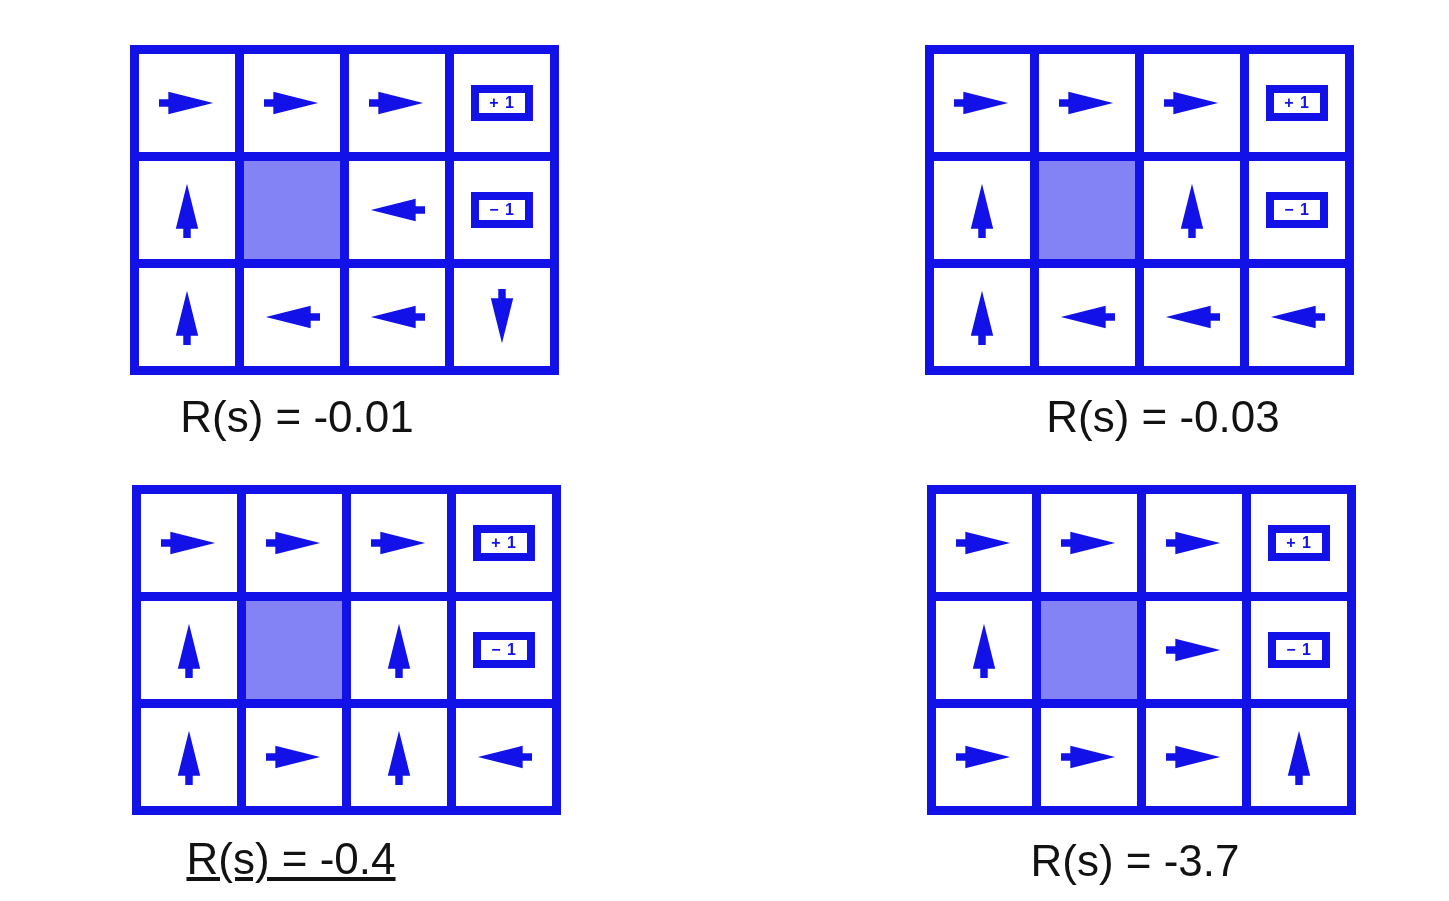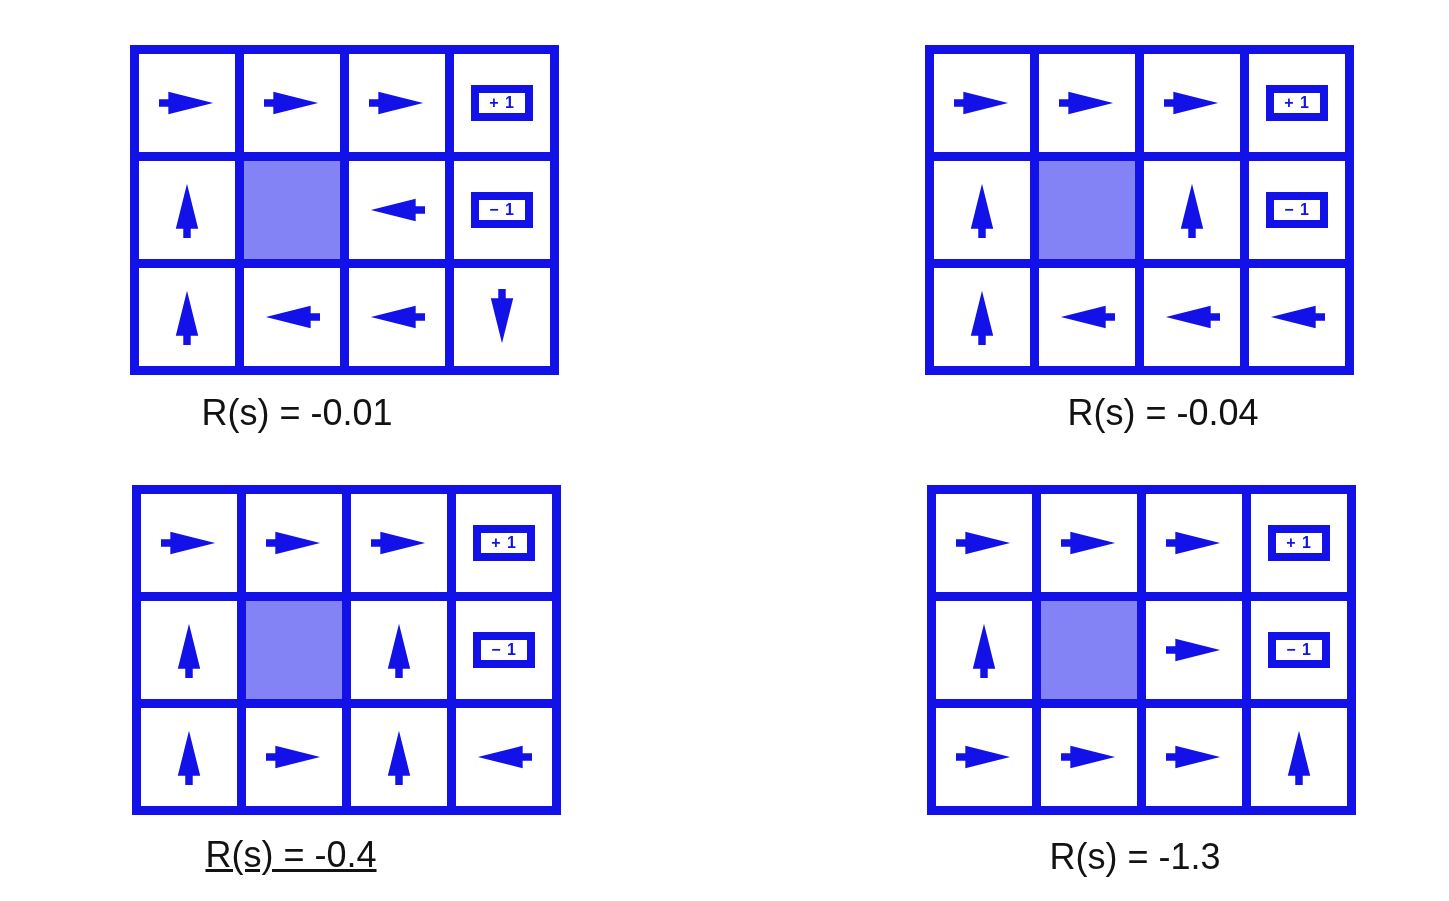--- a/index.html
+++ b/index.html
@@ -47,21 +47,21 @@
     letter-spacing: 1px;
     display: flex;
     align-items: center;
     justify-content: center;
     white-space: nowrap;
   }
   .caption {
     position: absolute;
     width: 400px;
     text-align: center;
-    font-size: 36px;
+    font-size: 44px;
     color: #121212;
     white-space: nowrap;
   }
   .c1 { left: 97px;  top: 392px; }
   .c2 { left: 963px; top: 392px; }
   .c3 { left: 91px;  top: 834px; text-decoration: underline; }
   .c4 { left: 935px; top: 836px; }
 </style>
 </head>
 <body>
@@ -278,16 +278,16 @@
         </svg>
       </div>
       <div class="cell">
         <svg viewBox="0 0 60 30" width="56" height="28" class="arrow up">
           <polygon points="0,11 10,11 10,3 58,15 10,27 10,19 0,19"></polygon>
         </svg>
       </div>
     </div>
 
   <div class="caption c1">R(s) = -0.01</div>
-  <div class="caption c2">R(s) = -0.04</div>
+  <div class="caption c2">R(s) = -0.03</div>
   <div class="caption c3">R(s) = -0.4</div>
-  <div class="caption c4">R(s) = -1.3</div>
+  <div class="caption c4">R(s) = -3.7</div>
 </div>
 
 </body></html>

